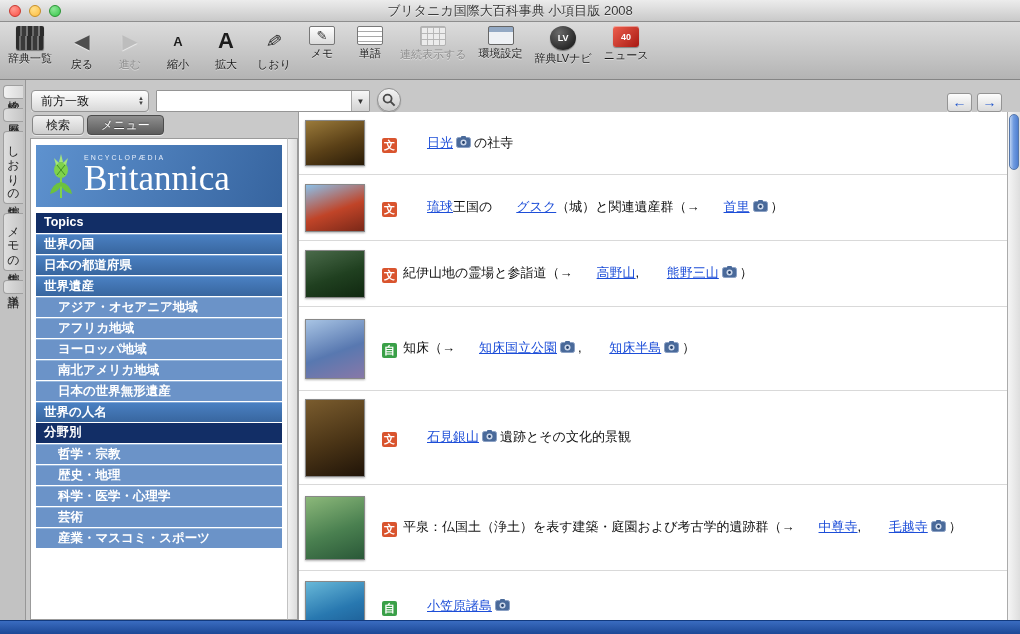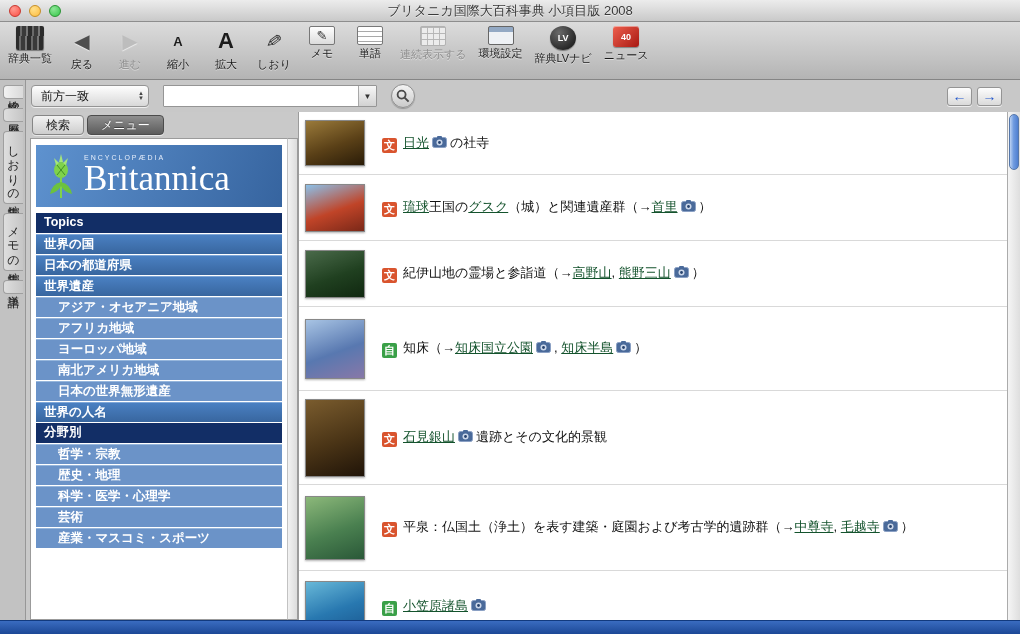--- a/index.html
+++ b/index.html
@@ -36,21 +36,21 @@
   .icon-news{width:24px;height:21px;border-radius:3px;background:linear-gradient(135deg,#ee604e,#a81812);color:#fff;font-size:9px;font-weight:bold;box-shadow:inset 0 1px 0 rgba(255,255,255,.45),0 1px 1px rgba(0,0,0,.35);}
 
   
   .body-area{flex:1;display:flex;min-height:0;}
   .tabstrip{width:26px;flex:0 0 26px;background:#c2c2c2;border-right:1px solid #979797;display:flex;flex-direction:column;align-items:center;padding-top:5px;gap:9px;}
   .vtab{writing-mode:vertical-rl;text-orientation:upright;font-size:12px;color:#222;background:linear-gradient(90deg,#dedede,#c6c6c6);border:1px solid #9f9f9f;border-right:none;border-radius:4px 0 0 4px;padding:5px 1px;letter-spacing:1px;cursor:default;}
   .vtab.active{background:linear-gradient(90deg,#f2f2f2,#dadada);}
   .right-col{flex:1;display:flex;flex-direction:column;min-width:0;}
 
   
-  .searchrow{height:32px;flex:0 0 32px;display:flex;align-items:center;gap:14px;padding:0 18px 0 5px;}
+  .searchrow{height:32px;flex:0 0 32px;display:flex;align-items:flex-end;gap:7px;padding:0 18px 0 5px;}
   .popup{height:22px;width:118px;background:linear-gradient(#fefefe,#d8d8d8);border:1px solid #949494;border-radius:4px;display:flex;align-items:center;font-size:12px;color:#111;padding:0 4px 0 9px;box-shadow:0 1px 0 rgba(255,255,255,.7);cursor:default;}
   .popup .arrows{margin-left:auto;display:flex;flex-direction:column;font-size:6px;line-height:5px;color:#444;}
   .combo{height:22px;width:214px;background:#fff;border:1px solid #959595;display:flex;border-radius:1px;}
   .combo input{flex:1;border:none;outline:none;font-size:12px;padding:0 5px;font-family:inherit;background:transparent;}
   .combo .drop{width:18px;background:linear-gradient(#f7f7f7,#d2d2d2);border-left:1px solid #a8a8a8;display:flex;align-items:center;justify-content:center;font-size:8px;color:#333;cursor:default;}
   .search-btn{width:24px;height:24px;border-radius:50%;background:linear-gradient(#f4f4f4,#cacaca);border:1px solid #8f8f8f;display:flex;align-items:center;justify-content:center;box-shadow:0 1px 1px rgba(0,0,0,.25);cursor:default;}
   .nav-arrows{margin-left:auto;display:flex;gap:5px;}
   .nav-btn{width:25px;height:19px;background:linear-gradient(#fdfdfd,#dadada);border:1px solid #949494;border-radius:3px;color:#1f55cc;font-weight:bold;font-size:14px;line-height:17px;text-align:center;box-shadow:0 1px 0 rgba(255,255,255,.7);cursor:default;}
 
   
@@ -70,21 +70,21 @@
   .menu-item.header{background:#122e66;padding-left:8px;}
   .menu-item.main{background:linear-gradient(#4a80c2,#38669f);padding-left:8px;border-top:1px solid #7fa7d8;}
   .menu-item.sub{background:#6b93c8;padding-left:22px;border-top:1px solid #96b6dc;}
 
   
   .content{flex:1;background:#fff;border-left:1px solid #9b9b9b;overflow:hidden;min-width:0;}
   .result-row{display:flex;align-items:center;border-bottom:1px solid #d9d9d9;padding:0 10px 0 6px;overflow:hidden;}
   .thumb{width:60px;flex:0 0 60px;border:1px solid #888;box-shadow:0 1px 2px rgba(0,0,0,.3);}
   .result-text{margin-left:17px;font-size:13px;color:#111;line-height:1.5;}
   .badge{display:inline-block;width:15px;height:15px;line-height:15px;text-align:center;color:#fff;font-size:11px;font-weight:bold;border-radius:2px;margin-right:6px;vertical-align:-2px;}
-  .entry-link{color:#14532d;text-decoration:underline;cursor:pointer;}
+  .entry-link{color:#1d4ed8;text-decoration:underline;cursor:pointer;margin-left:24px;}
   .camera-icon{display:inline-block;margin:0 3px;vertical-align:-1px;cursor:pointer;}
 
   
   .scrollbar{width:13px;flex:0 0 13px;background:linear-gradient(90deg,#f5f5f5,#dedede);border-left:1px solid #ababab;position:relative;}
   .scroll-thumb{position:absolute;top:2px;left:1px;width:10px;height:56px;border-radius:5px;background:linear-gradient(90deg,#bcd2f2,#6f9be0 45%,#4f7fd0);border:1px solid #5577aa;}
 
   .bottombar{height:14px;flex:0 0 14px;background:linear-gradient(#3a6cc0,#1c4896);border-top:1px solid #123a7e;}
 </style>
 </head>
 <body>

